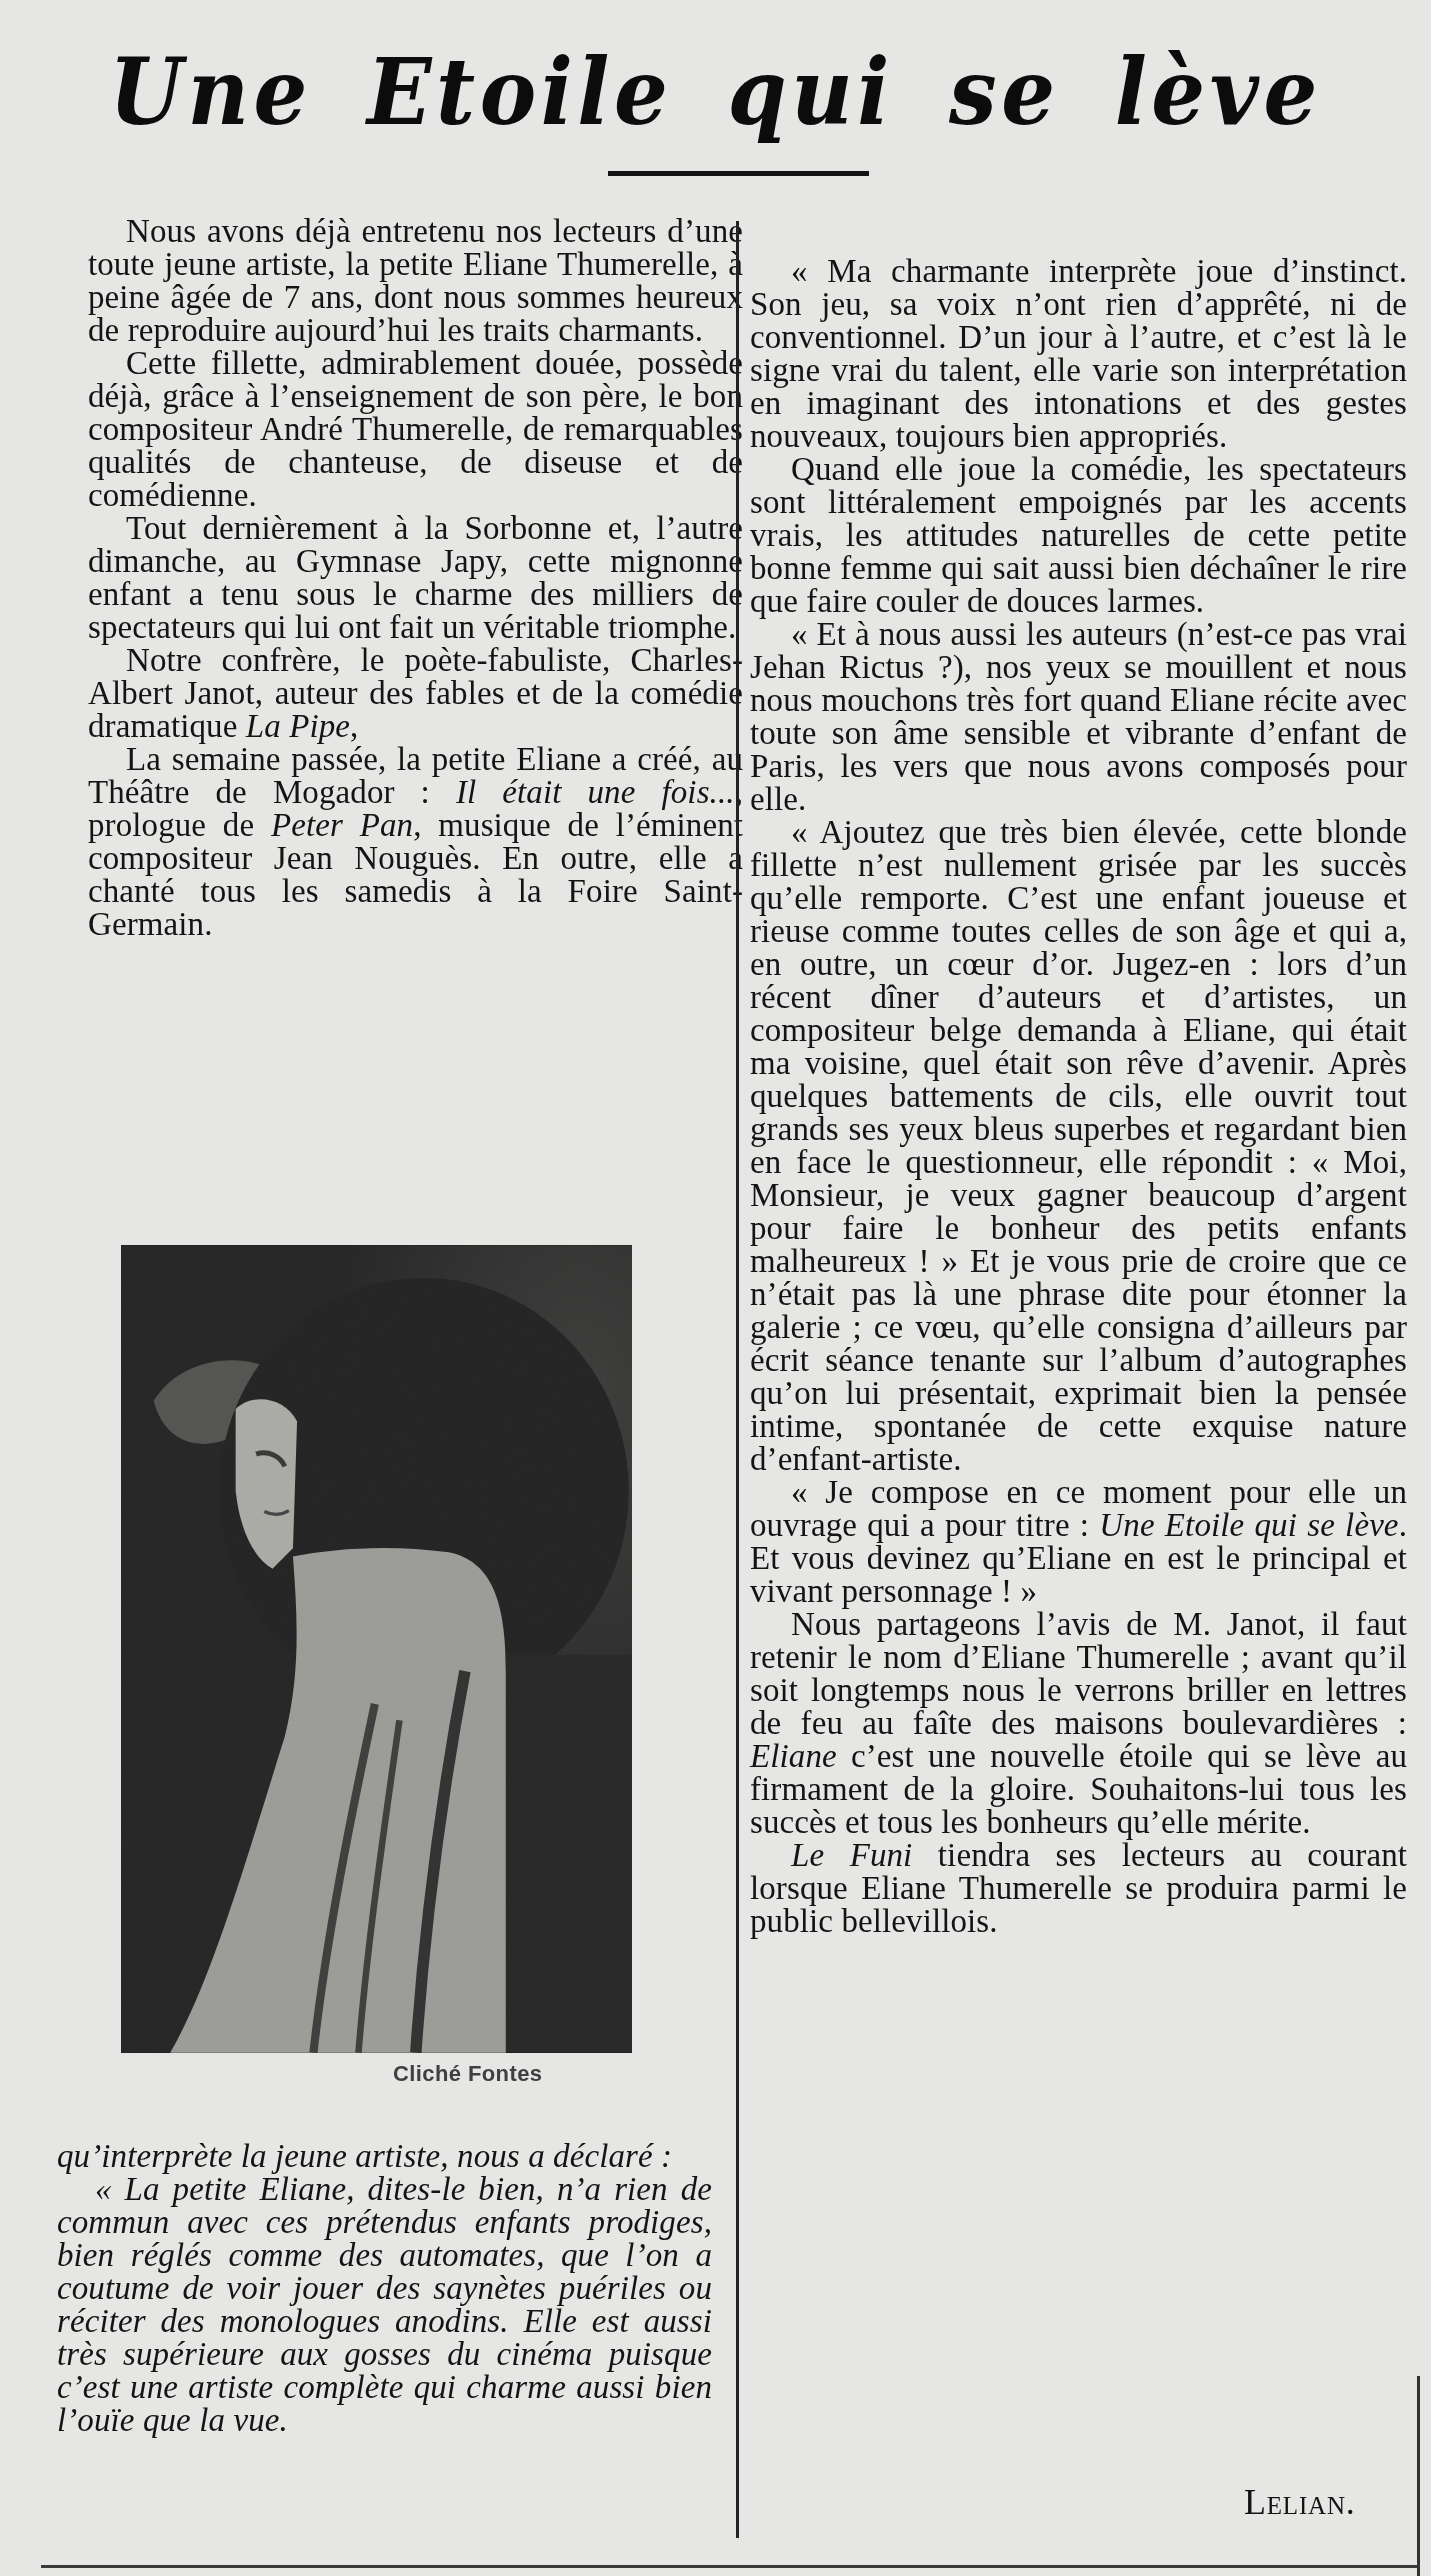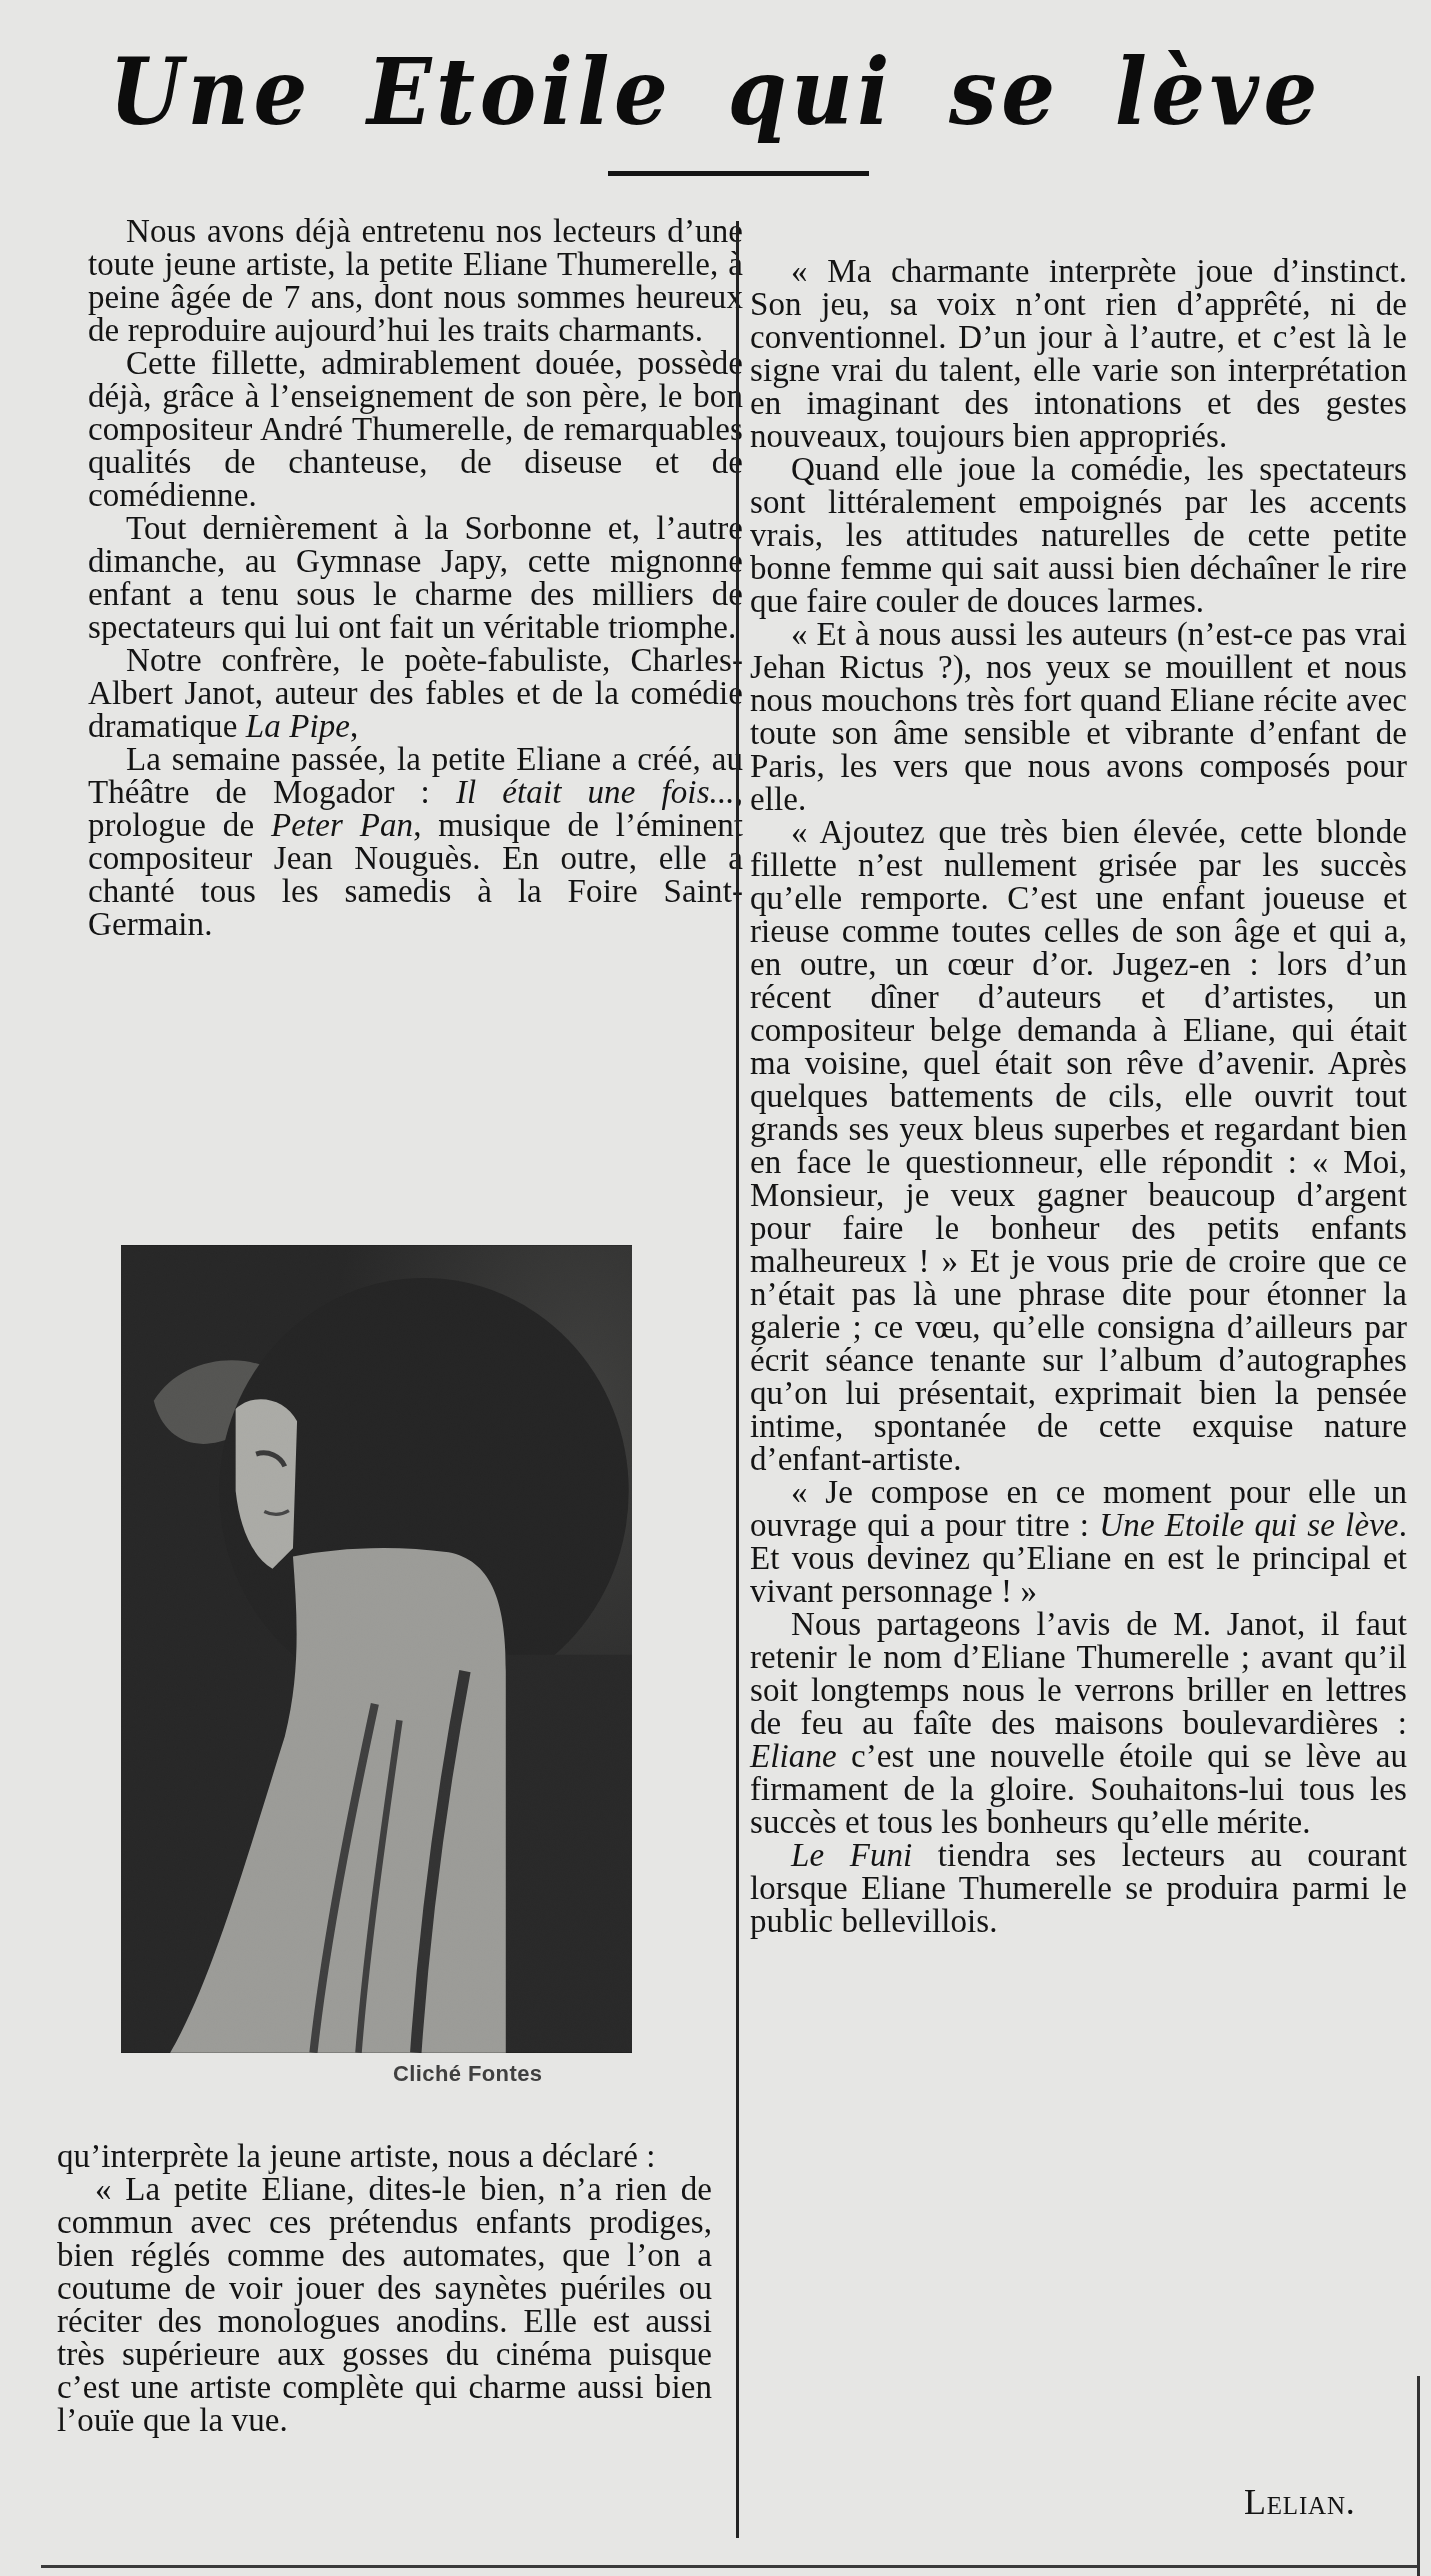--- a/index.html
+++ b/index.html
@@ -40,21 +40,21 @@
       line-height: 33px;
       text-align: justify;
       letter-spacing: 0.1px;
     }
     .col p {
       margin: 0;
       text-indent: 38px;
       hyphens: manual;
     }
     .col-left-top { left: 57px; top: 215px; width: 655px; margin-left: 31px; }
-    .col-left-bottom { left: 57px; top: 2140px; width: 655px; }
+    .col-left-bottom { left: 57px; top: 2140px; width: 655px; font-style: italic; }
     .col-right { left: 750px; top: 215px; width: 657px; margin-top: 40px; }
     .col-right p { text-indent: 41px; }
     .col-divider {
       position: absolute;
       left: 736px; top: 221px;
       width: 2.5px; height: 2317px;
       background: #222;
     }
     .right-edge {
       position: absolute;

